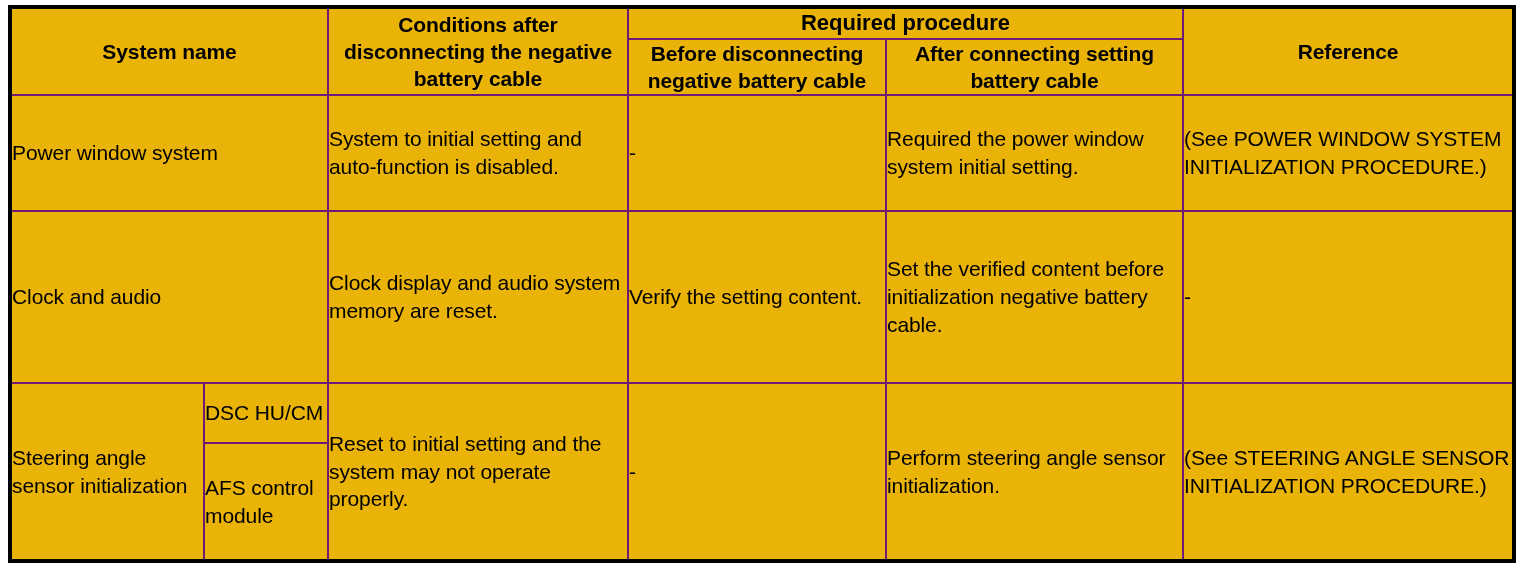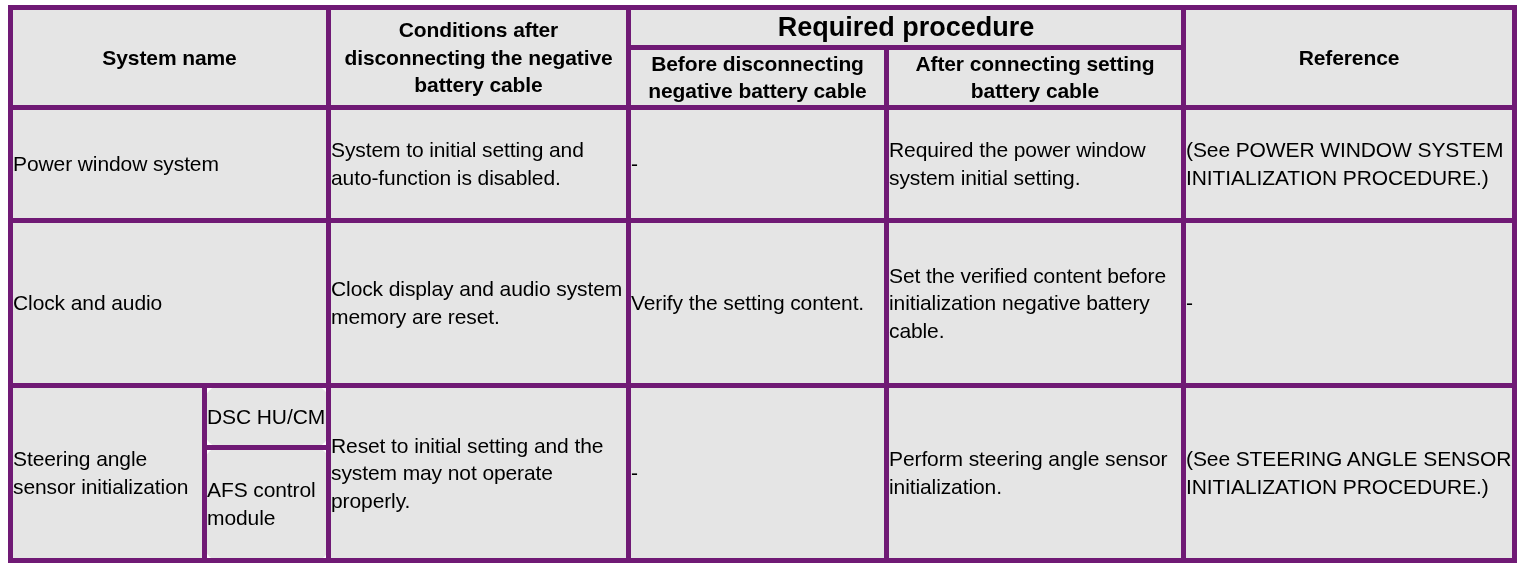--- a/index.html
+++ b/index.html
@@ -29,57 +29,56 @@
     width: 1504px;
     height: 558px;
     border-collapse: collapse;
     table-layout: fixed;
     background: #ffffff;
     border: 4px solid #000000;
   }
 
   table.spec td,
   table.spec th {
-    border: 5px solid #701a75;
+    border: 2px solid #701a75;
     padding: 0;
     vertical-align: middle;
-    background: #e5e5e5;
+    background: #eab308;
   }
 
   
   th.hd {
     font-weight: bold;
     font-size: 21px;
     line-height: 1.30;
     text-align: center;
     padding: 4px 8px;
     letter-spacing: -0.1px;
   }
   th.hd-grp {
     font-weight: bold;
-    font-size: 27px;
+    font-size: 22px;
     line-height: 1.30;
     text-align: center;
     padding: 5px 8px 6px 8px;
   }
 
   
   td.bd {
     font-weight: normal;
     font-size: 21px;
     line-height: 1.32;
     text-align: left;
     vertical-align: middle;
     padding: 4px 8px 4px 9px;
     letter-spacing: -0.1px;
   }
   td.bd-top {
     vertical-align: top;
     padding-top: 10px;
-    border-radius: 15px;
   }
   td.dash {
     font-weight: normal;
     font-size: 21px;
     line-height: 1.32;
     text-align: left;
     vertical-align: middle;
     padding: 4px 8px 4px 9px;
   }
 

